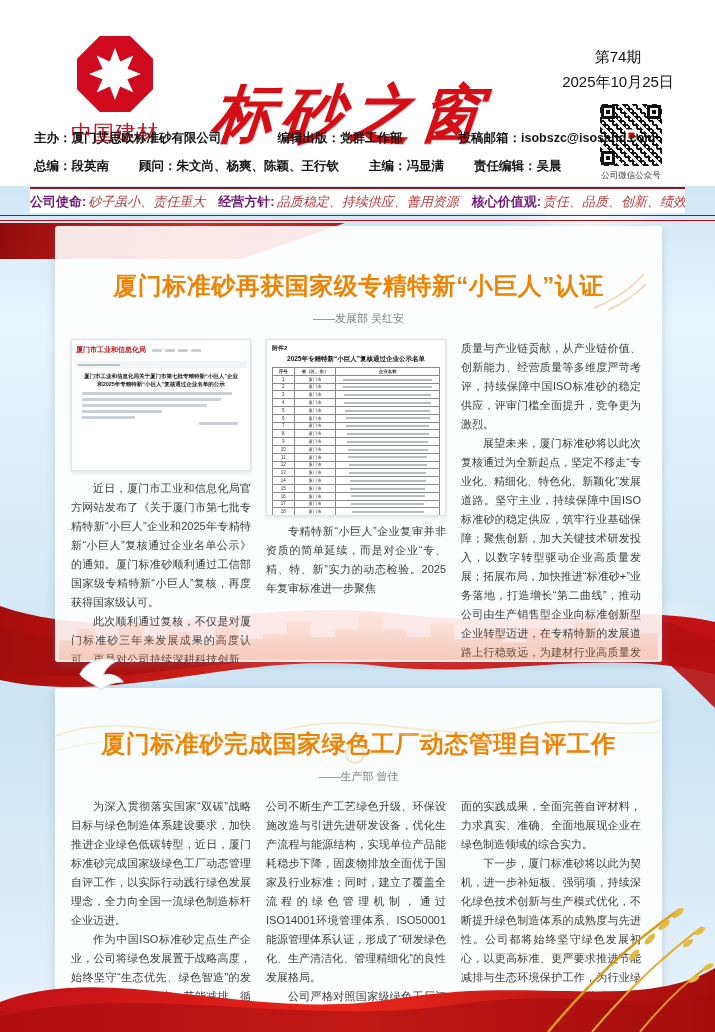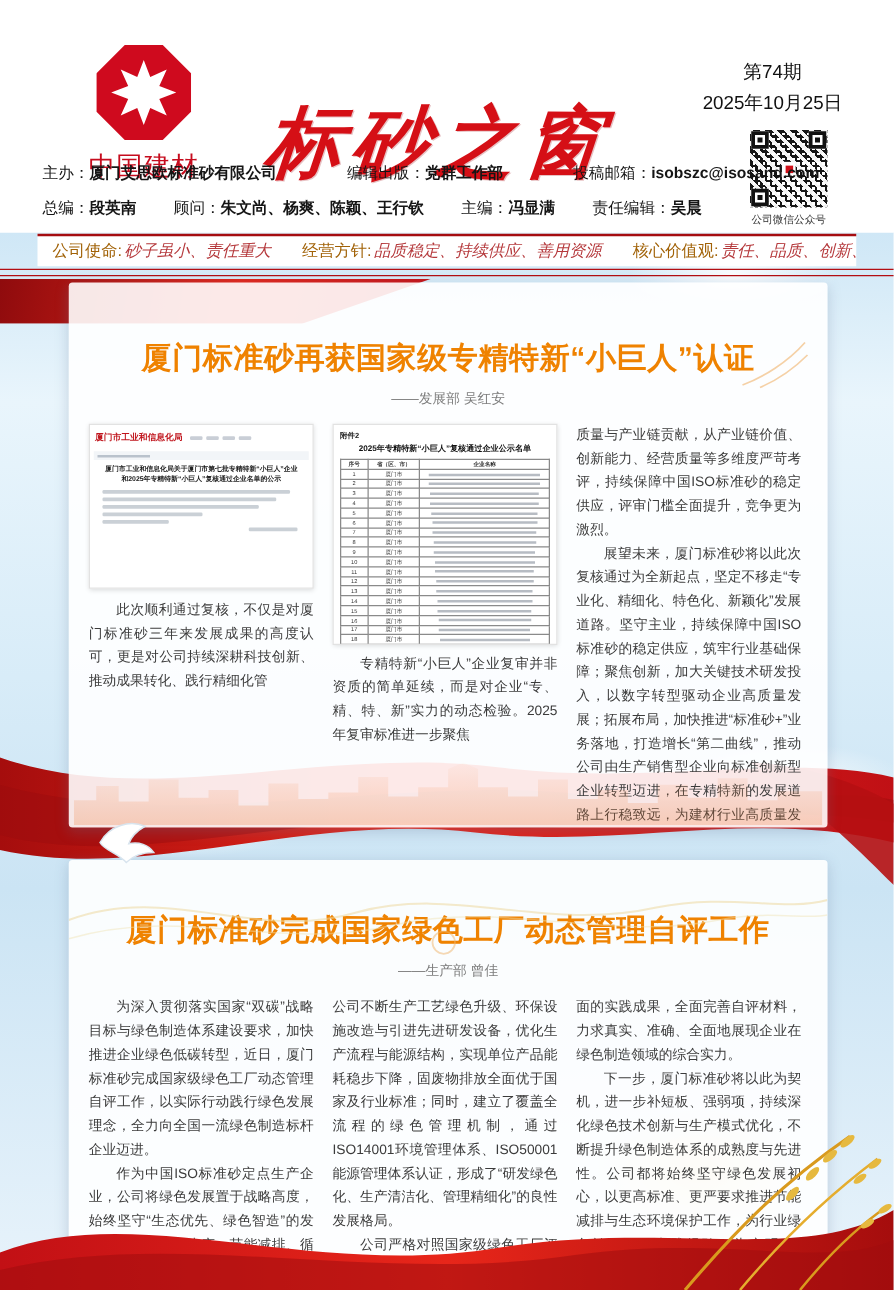--- a/index.html
+++ b/index.html
@@ -40,25 +40,25 @@
                        repeating-linear-gradient(90deg,#161616 0 2px,transparent 2px 4px);}
   .qf{position:absolute;width:14px;height:14px;background:#fff;border:3px solid #111;box-sizing:border-box;}
   .qf::after{content:"";position:absolute;inset:2px;background:#111;}
   .qf.tl{left:1px;top:1px}.qf.tr{right:1px;top:1px}.qf.bl{left:1px;bottom:1px}
   .qc{position:absolute;left:50%;top:50%;width:11px;height:11px;transform:translate(-50%,-50%);background:#fff;}
   .qc::after{content:"";position:absolute;inset:2.5px;background:#d00f18;}
   .qr-caption{position:absolute;left:586px;top:170px;width:90px;text-align:center;font-size:8.5px;color:#333;}
   .info{position:absolute;left:34px;display:flex;white-space:nowrap;font-size:12.5px;color:#151515;font-weight:bold;}
   .info.r1{top:130px;column-gap:56px;}
   .info.r2{top:158px;column-gap:30px;}
-  .info-item b{font-weight:normal;}
+  .info-item b{font-weight:bold;}
   
   .banner{position:absolute;left:30px;right:30px;top:187px;height:24px;background:#fff;z-index:2;
        border-top:2.5px solid #a50c10;display:flex;align-items:center;column-gap:13px;white-space:nowrap;overflow:hidden;}
-  .banner .b-label{font-weight:normal;color:#a16207;font-size:13px;padding-left:12px;}
+  .banner .b-label{font-weight:bold;color:#701a75;font-size:13px;}
   .banner .b-value{color:#b5393c;font-size:13px;font-family:"DejaVu Serif",serif;font-style:italic;margin-left:2px;}
   .dlines{position:absolute;left:0;right:0;top:215px;height:4px;z-index:2;
        border-top:1.5px solid #b30d12;border-bottom:1.5px solid #b30d12;}
   
   .card{position:absolute;left:55px;width:607px;background:rgba(255,255,255,.9);border-radius:3px;
         box-shadow:0 3px 10px rgba(100,120,150,.28);z-index:2;overflow:hidden;}
   .card1{top:226px;height:436px;}
   .card2{top:688px;height:324px;}
   .a-title{margin:0;text-align:center;font-size:24px;font-weight:bold;color:#ef8200;letter-spacing:.5px;}
   .card1 .a-title{padding-top:44px;}
@@ -221,20 +221,21 @@
             <i></i>
           </div>
         <div class="gov-title">厦门市工业和信息化局关于厦门市第七批专精特新“小巨人”企业和2025年专精特新“小巨人”复核通过企业名单的公示</div>
         <div class="tline w2"></div>
         <div class="tline w1"></div>
         <div class="tline w3"></div>
         <div class="tline w4"></div>
         <div class="tline w5"></div>
         <div class="tline sig"></div>
       </div>
+      <p class="indent">近日，厦门市工业和信息化局官方网站发布了《关于厦门市第七批专精特新“小巨人”企业和2025年专精特新“小巨人”复核通过企业名单公示》的通知。厦门标准砂顺利通过工信部国家级专精特新“小巨人”复核，再度获得国家级认可。</p>
       <p class="indent">此次顺利通过复核，不仅是对厦门标准砂三年来发展成果的高度认可，更是对公司持续深耕科技创新、推动成果转化、践行精细化管</p>
     </div>
 
     <div class="col">
       <div class="table-shot">
         <div class="t-tag">附件2</div>
         <div class="t-title">2025年专精特新“小巨人”复核通过企业公示名单</div>
         <table>
           <colgroup>
               <col class="c1">

